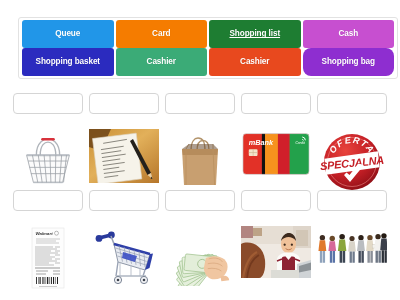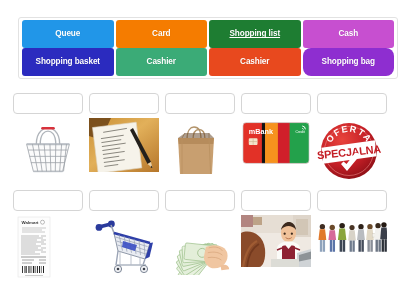--- a/index.html
+++ b/index.html
@@ -74,26 +74,27 @@
     height: 21px;
     margin: 0 3px;
     border: 1px solid #d5d5d5;
     border-radius: 4px;
     background: #ffffff;
     box-sizing: border-box;
   }
   .cell {
     flex: 1 1 0;
     height: 68px;
-    margin: 1px 3px;
+    margin: 12px 3px;
     box-sizing: border-box;
     display: flex;
     align-items: flex-start;
-    justify-content: flex-start;
+    justify-content: center;
     overflow: hidden;
+    font-style: italic;
   }
   .cell svg { display: block; }
 
   
   .photo {
     border: 0;
     overflow: hidden;
   }
 </style>
 </head>

